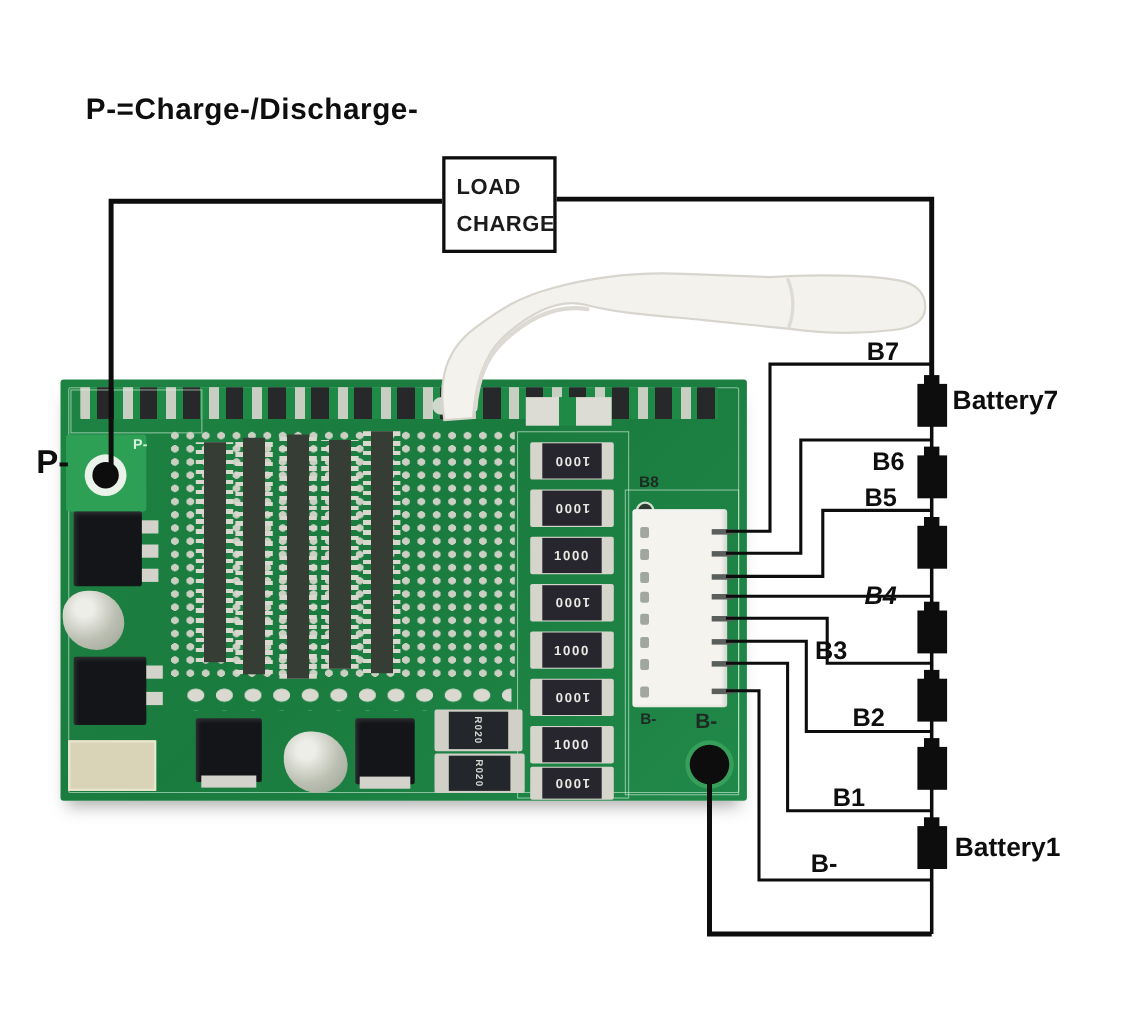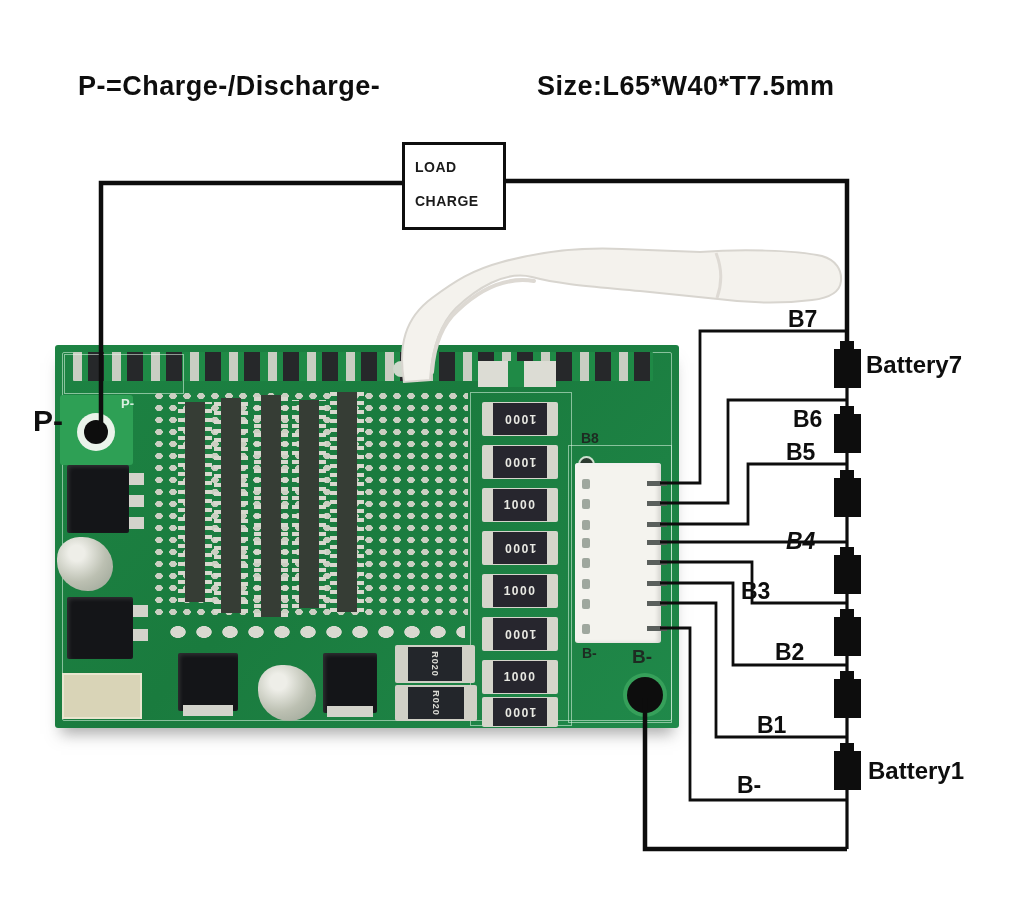--- a/index.html
+++ b/index.html
@@ -5,21 +5,21 @@
   html,body{margin:0;padding:0;background:#fff;}
   #stage{position:relative;width:1024px;height:918px;background:#ffffff;overflow:hidden;
          font-family:"Liberation Sans",sans-serif;}
   .abs{position:absolute;}
   .lbl{font-weight:bold;color:#0e0e0e;white-space:nowrap;}
   .headline{font-size:27px;letter-spacing:0.5px;}
   .taplbl{font-size:23px;}
   .batlbl{font-size:24px;}
   
   #loadbox{left:402px;top:142px;width:98px;height:82px;border:3.5px solid #0e0e0e;background:#fff;z-index:5;}
-  #loadbox .line{position:absolute;left:10px;font-size:14px;font-weight:bold;color:#1b1b1b;letter-spacing:0.5px;}
+  #loadbox .line{position:absolute;left:10px;font-size:20px;font-weight:bold;color:#1b1b1b;letter-spacing:0.5px;}
   
   #board{left:55px;top:345px;width:624px;height:383px;z-index:1;border-radius:3px;
          background:linear-gradient(135deg,#1d8343 0%,#1a7b3e 45%,#20894a 100%);
          box-shadow:0 12px 14px -6px rgba(90,90,90,.5);}
   .silkbox{border:1.5px solid rgba(225,248,232,.55);}
   .padfield{background-image:radial-gradient(#cbcfc2 36%,rgba(0,0,0,0) 40%);background-size:14px 12px;}
   .icbar{background:
       linear-gradient(90deg,rgba(0,0,0,0) 0 7px,#363d35 7px 27px,rgba(0,0,0,0) 27px),
       repeating-linear-gradient(0deg,#d8d8ce 0 4px,rgba(0,0,0,0) 4px 9px);}
   .mosfet{background:#141518;border-radius:2px;box-shadow:inset 2px 2px 4px rgba(255,255,255,.12);}
@@ -42,22 +42,21 @@
   .pin{background:#5a5f5c;}
   svg{position:absolute;left:0;top:0;z-index:3;}
   #cablesvg{z-index:2;}
   .toplayer{z-index:4;}
 </style>
 </head>
 <body>
 
 <div id="stage">
 
-  <div class="abs lbl headline" style="left:78px;top:71px;">P-=Charge-/Discharge-</div>
-  <div class="abs lbl headline" style="left:537px;top:71px;">Size:L65*W40*T7.5mm</div>
+  <div class="abs lbl headline" style="left:78px;top:84px;">P-=Charge-/Discharge-</div>
 
   <div class="abs" id="loadbox">
     <div class="line" style="top:14px;">LOAD</div>
     <div class="line" style="top:48px;">CHARGE</div>
   </div>
 
   <div class="abs" id="board">
 
     <div class="abs silkbox" style="left:7px;top:7px;right:7px;bottom:7px;border-radius:2px;"></div>
 

